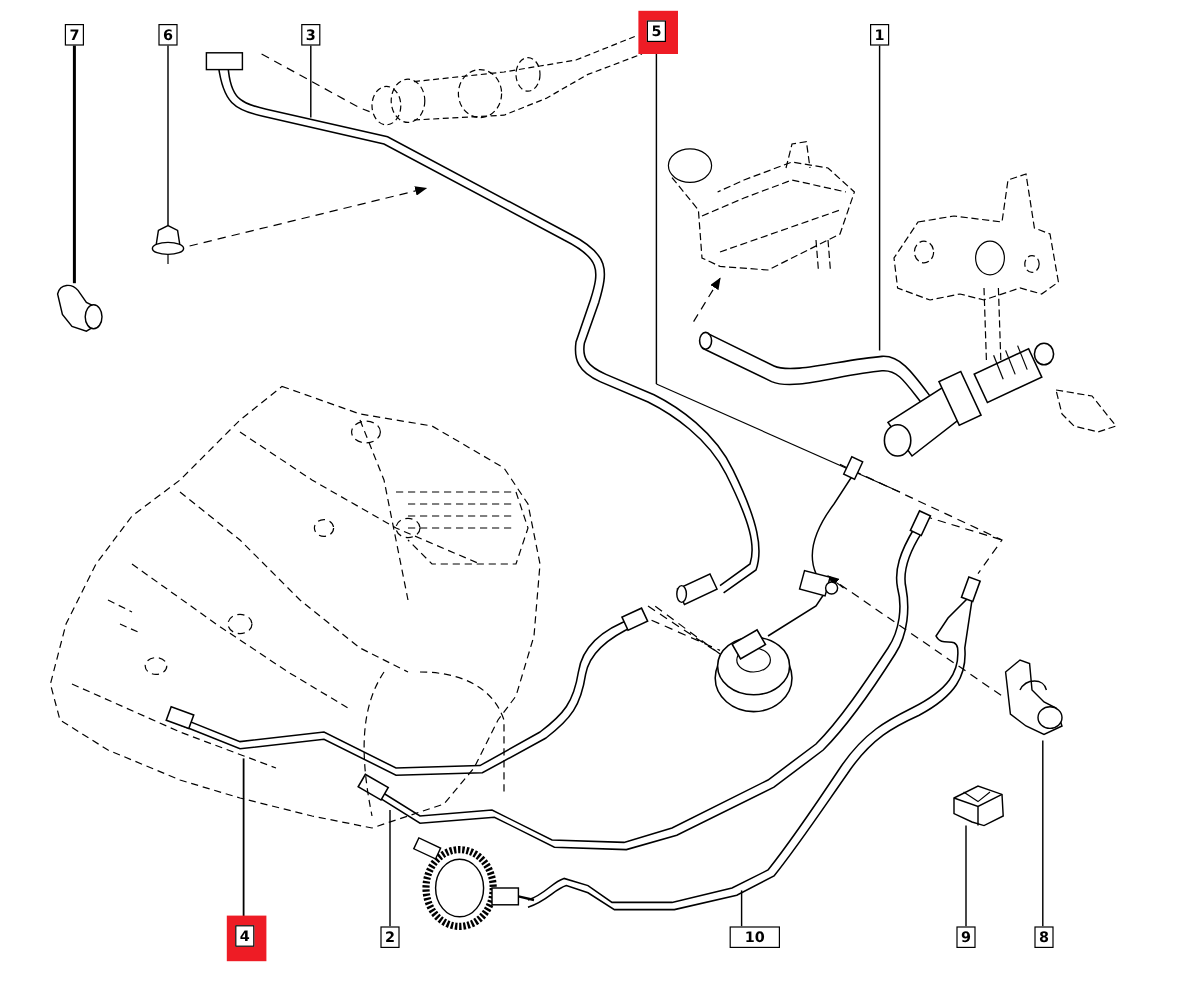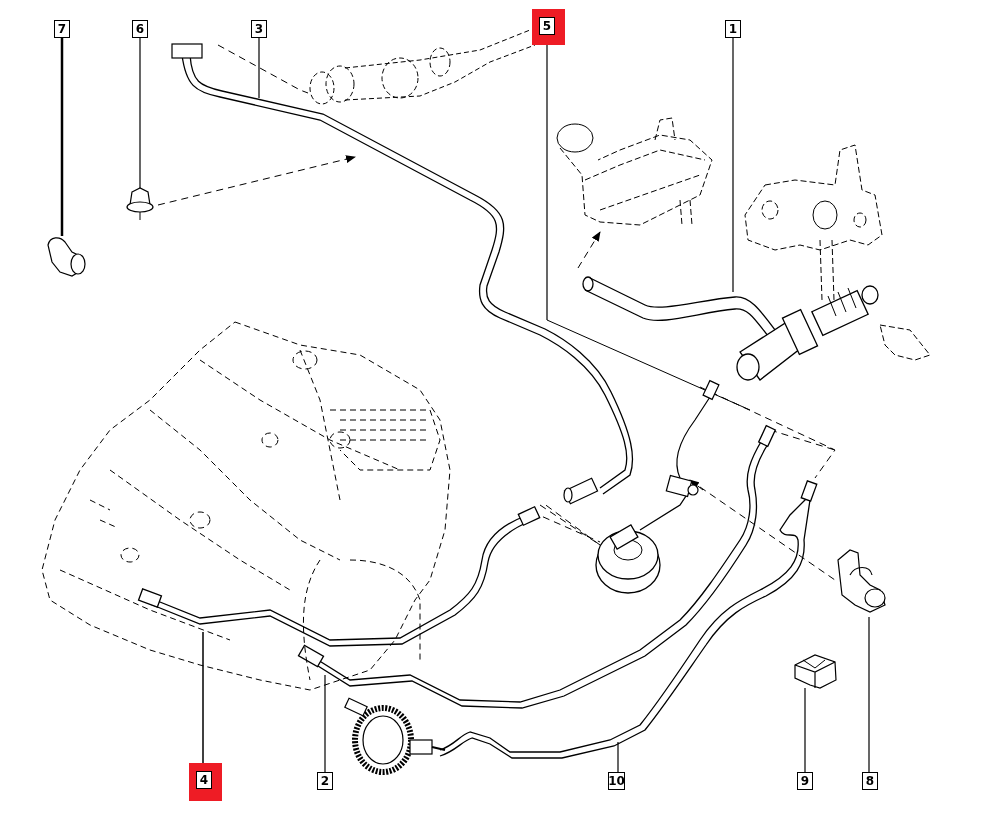--- a/index.html
+++ b/index.html
@@ -1,19 +1,19 @@
 <!DOCTYPE html>
 <html><head>
 <meta charset="utf-8">
 <style>
   html, body { margin: 0; padding: 0; background: #ffffff; }
   body { width: 1000px; height: 820px; position: relative; overflow: hidden; font-family: "DejaVu Sans", sans-serif; }
   #diagram { position: absolute; left: 0; top: 0; width: 1000px; height: 820px; }
   .callout { position: absolute; width: 16px; height: 18px; border: 1px solid #000; background: #fff; box-sizing: border-box; display: flex; align-items: center; justify-content: center; font-family: "DejaVu Sans", sans-serif; font-weight: bold; font-size: 12px; color: #000; line-height: 1; cursor: pointer; }
-  .callout.wide { width: 17px; }
+  .callout.wide { width: 42px; }
   .hl { position: absolute; background: #ee1c25; }
   .hl .callout { position: absolute; left: 6px; top: 5px; }
 </style>
 </head>
 <body>
 
 <svg id="diagram" viewBox="0 0 1000 820" xmlns="http://www.w3.org/2000/svg">
   <defs>
     <marker id="arrowhead" markerWidth="10" markerHeight="8" refX="9" refY="4" orient="auto">
       <path d="M0,0 L10,4 L0,8 z" fill="#000"></path>

